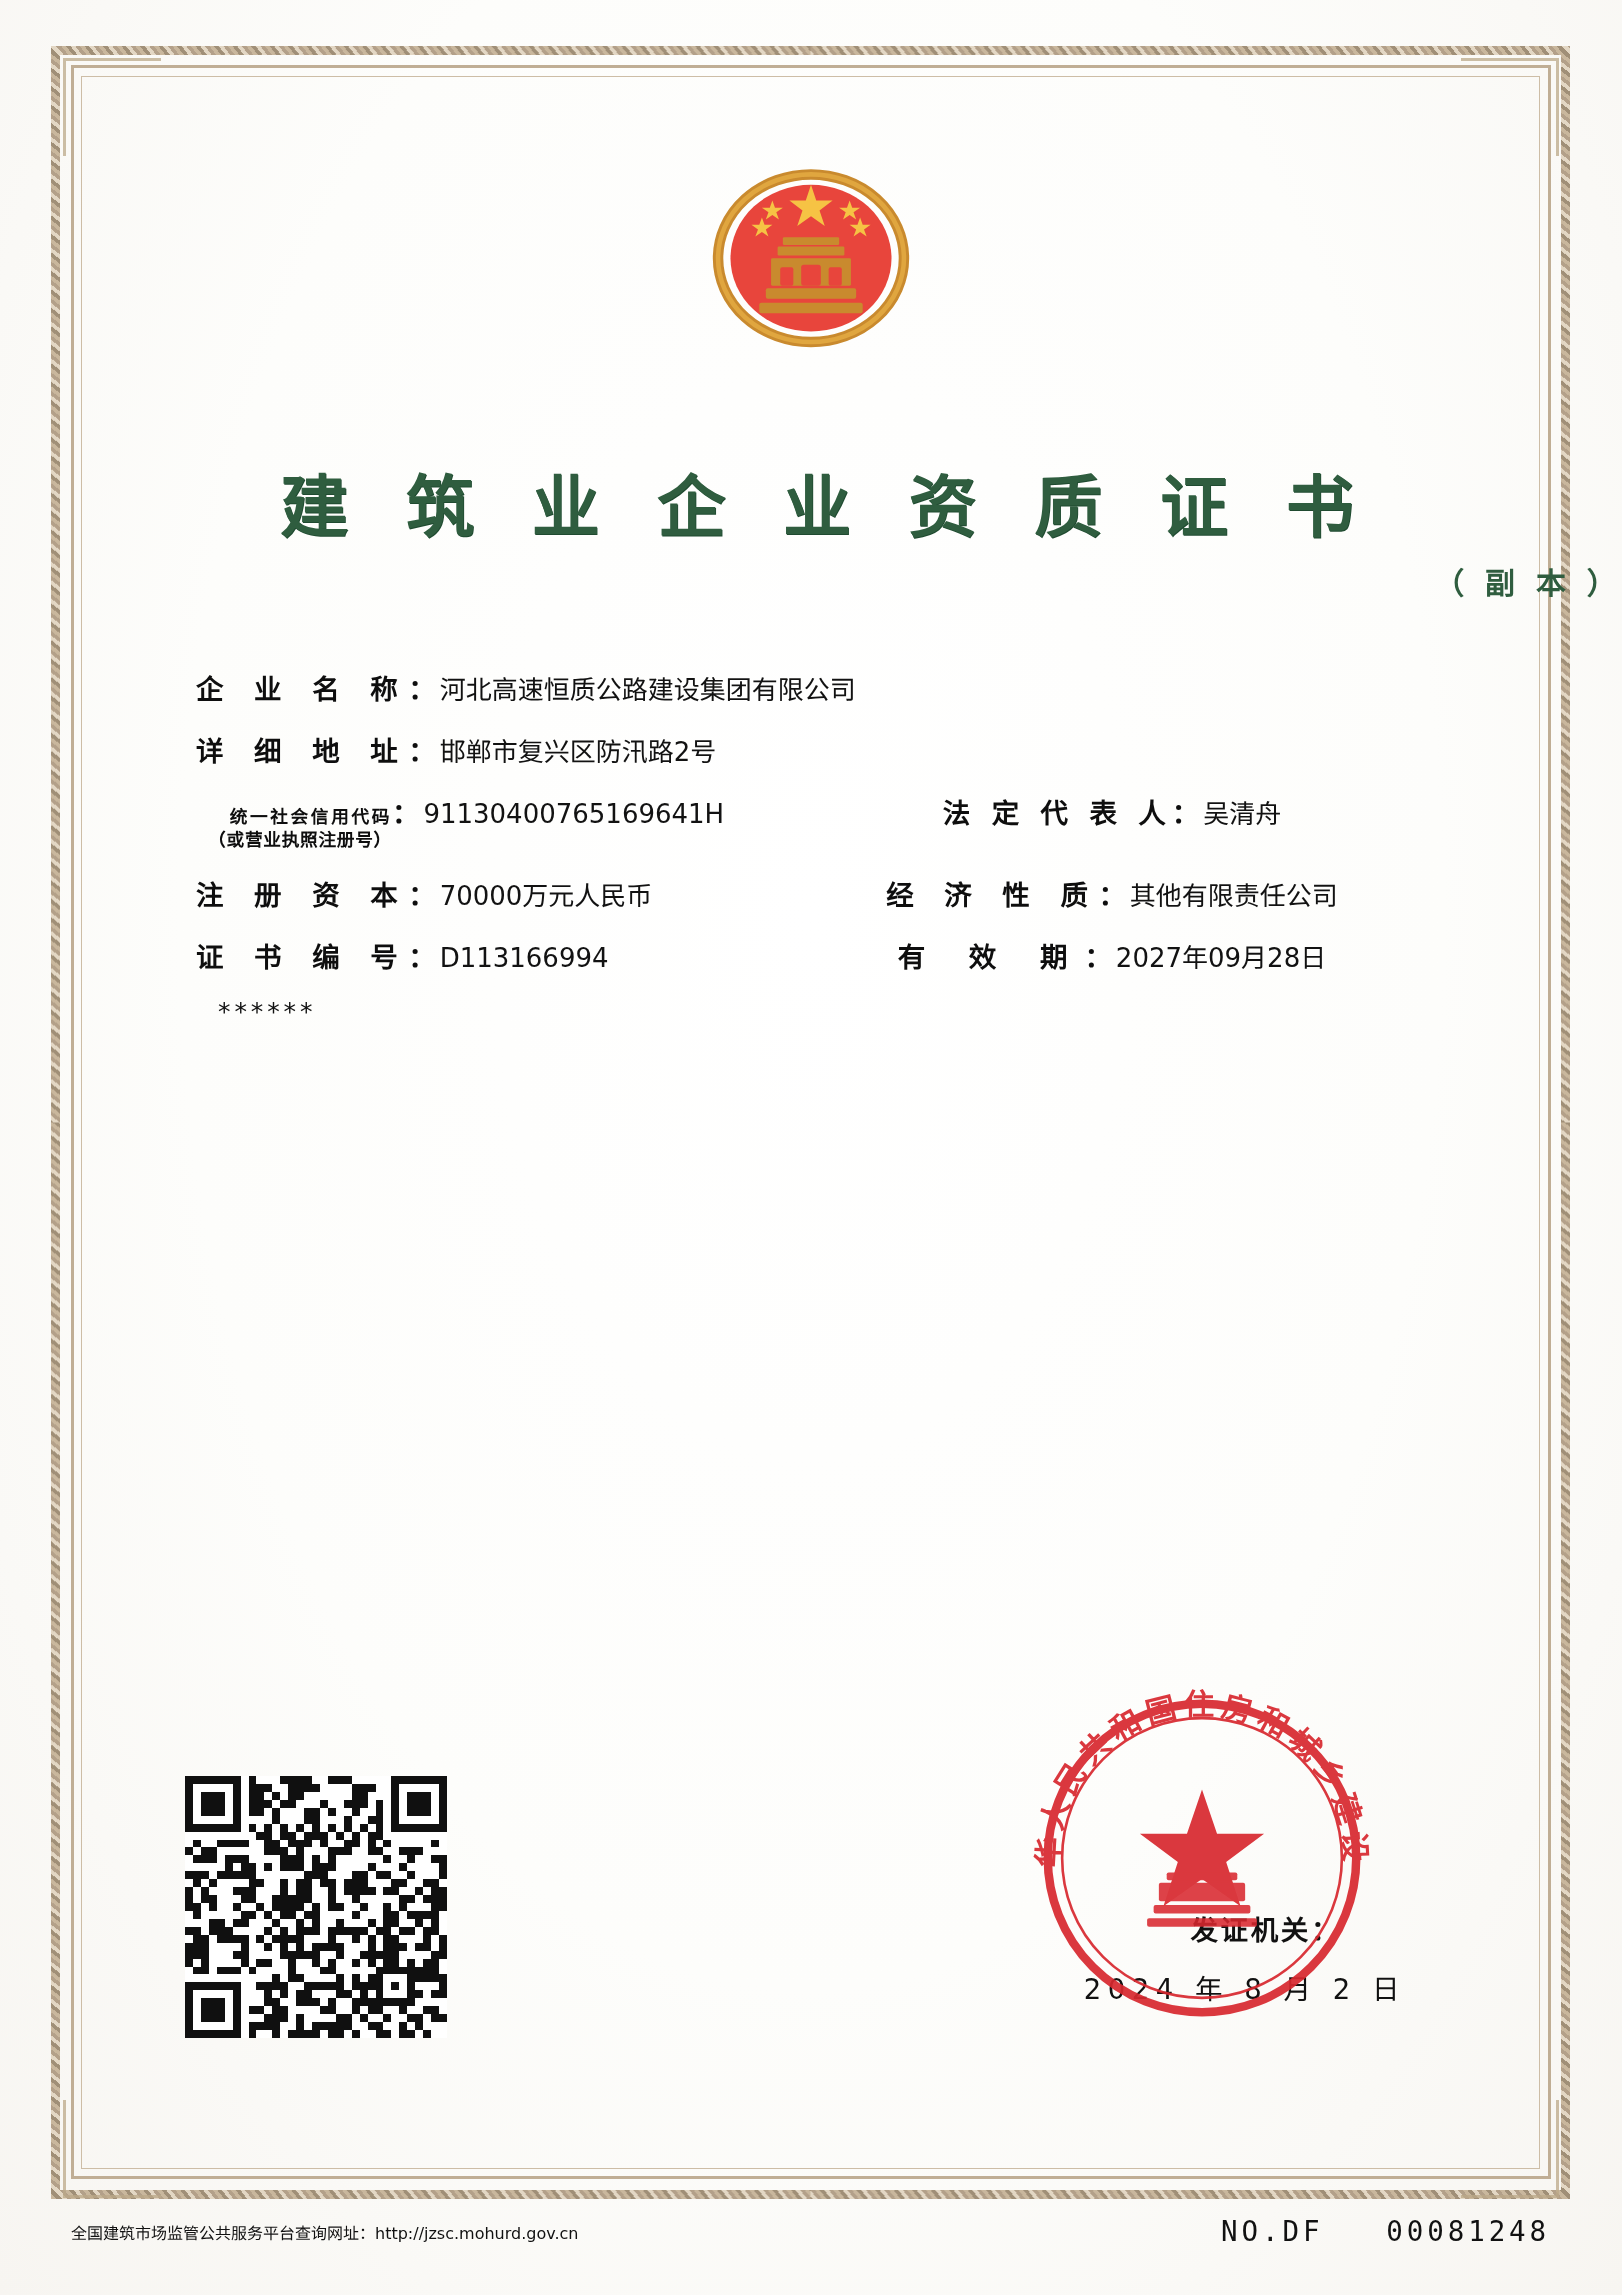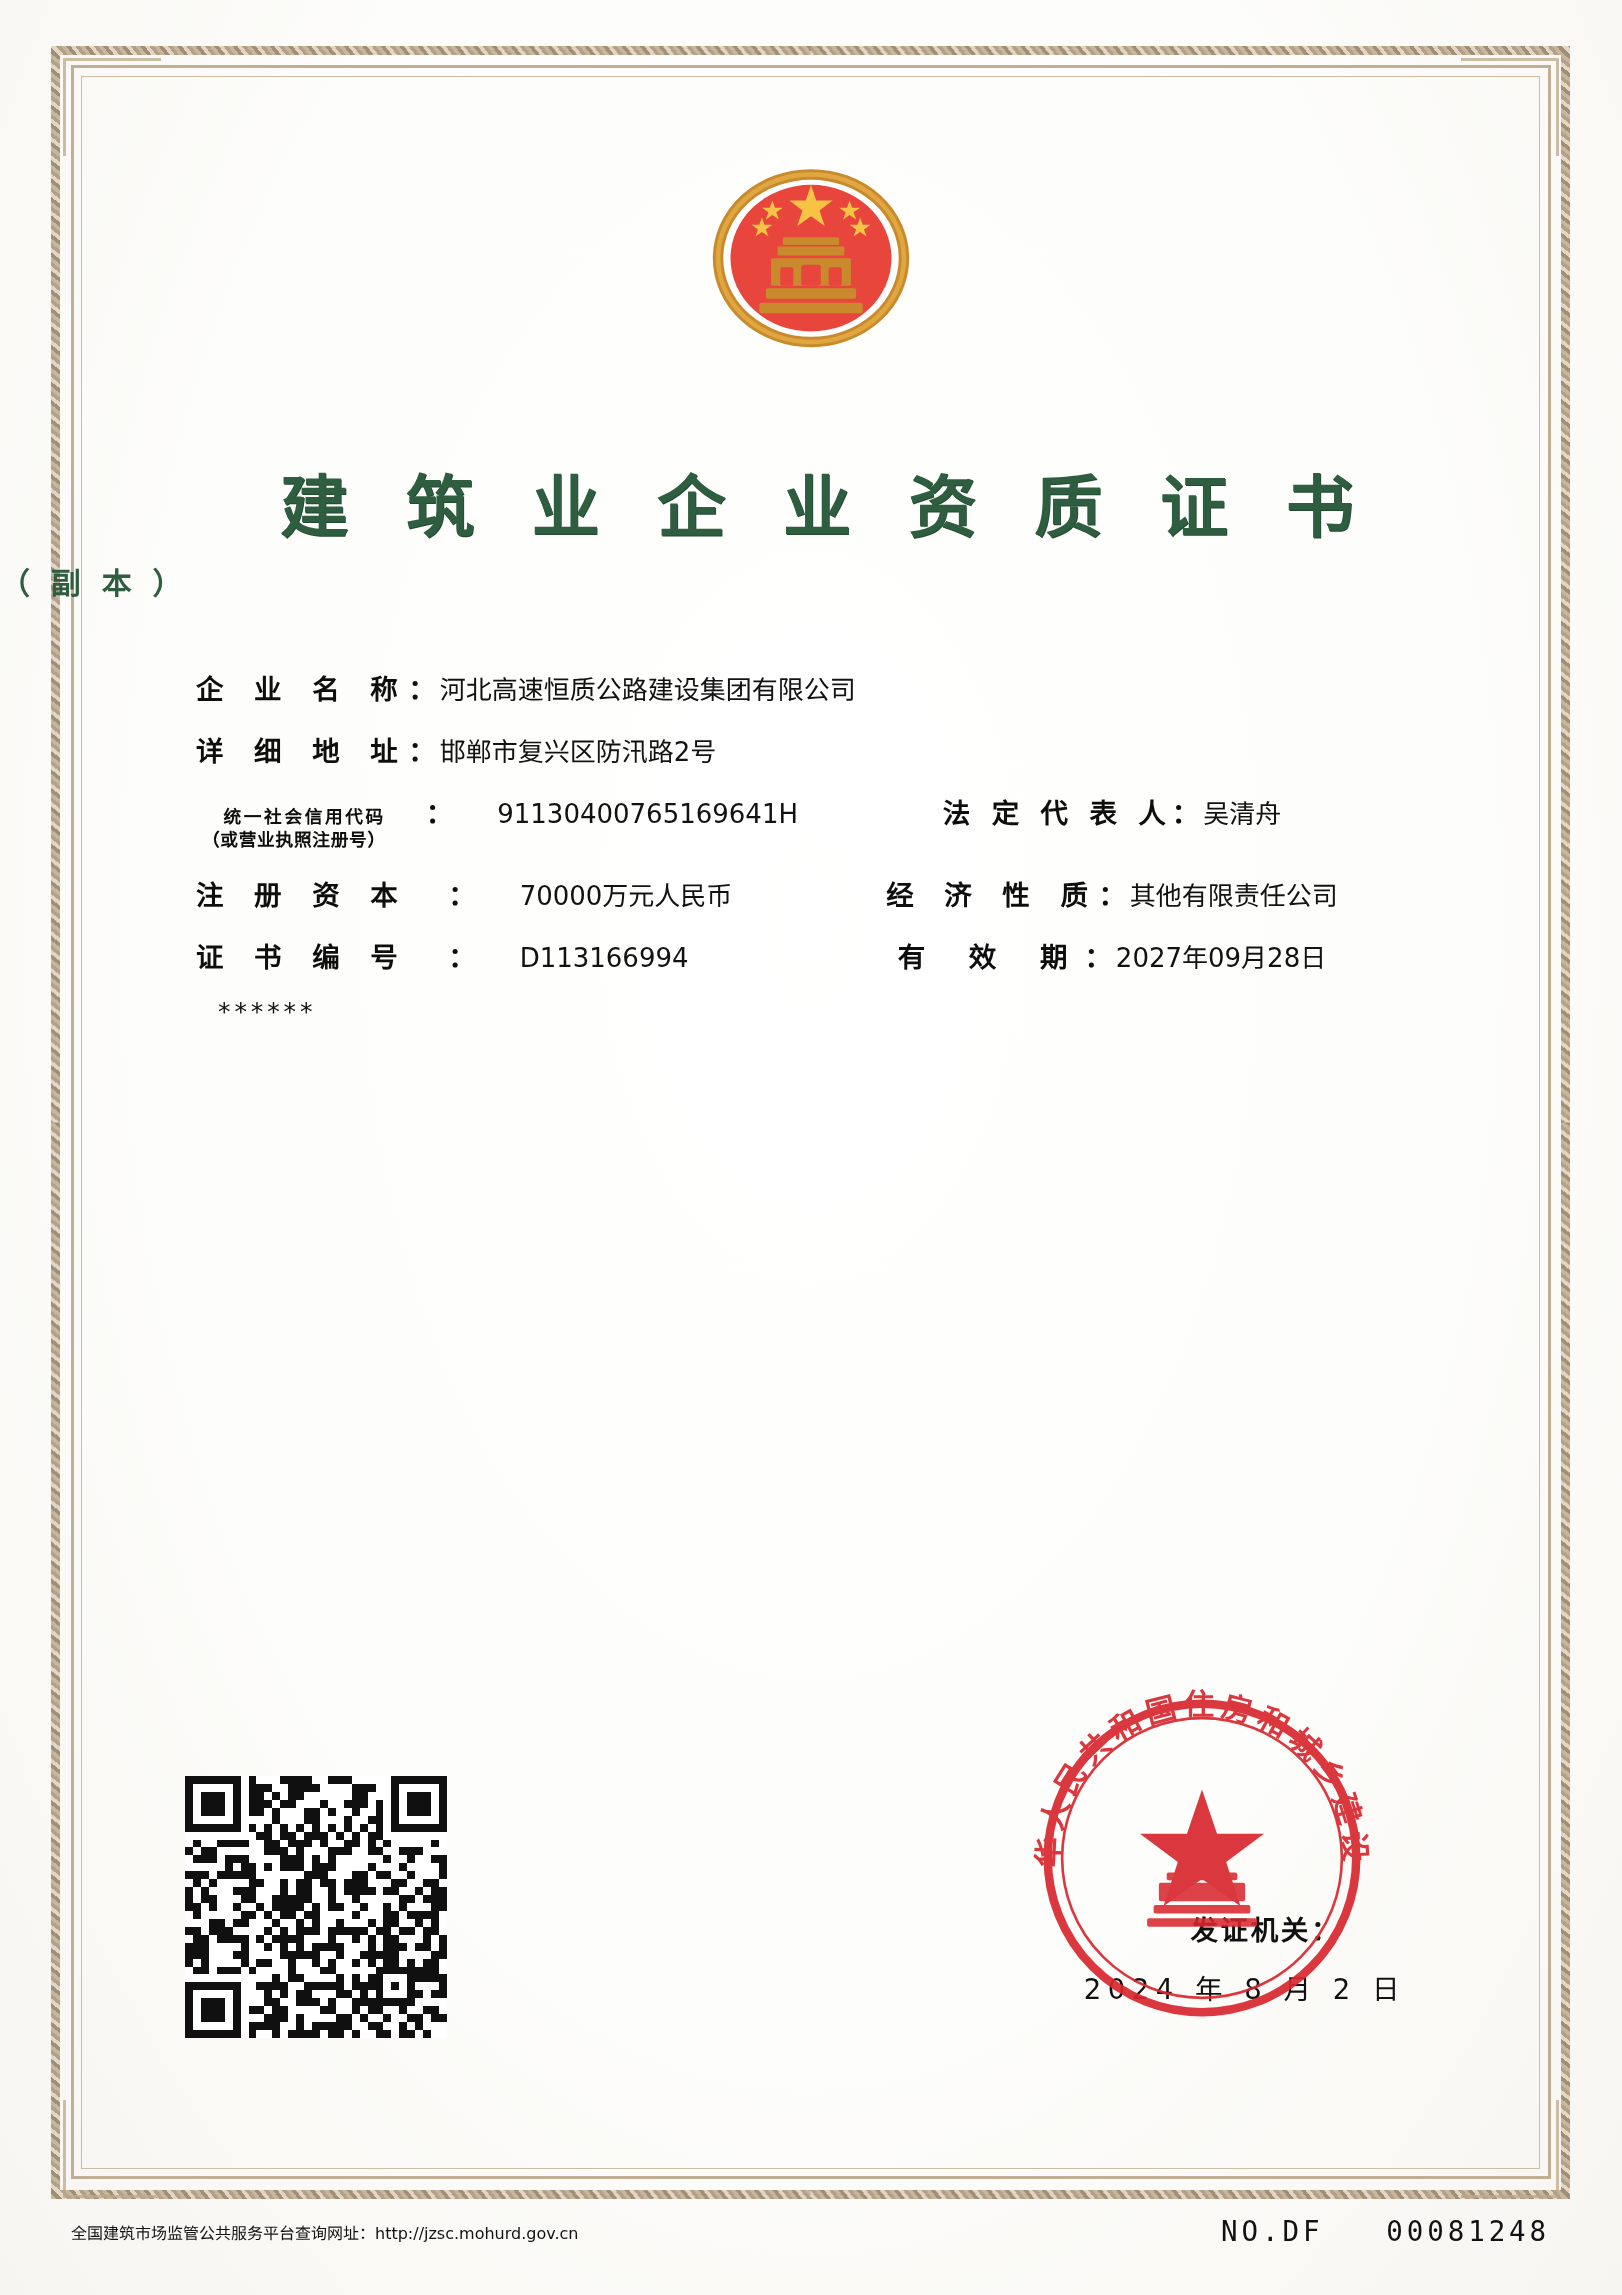--- a/index.html
+++ b/index.html
@@ -96,21 +96,21 @@
     text-indent: 17px;
     color: #2f5d3f;
     text-shadow: 0.7px 0.7px 0 #1f4a30;
     margin-left: 12px;
   }
   .sub-title {
     position: absolute;
     left: 0;
     right: 0;
     top: 559px;
-    text-align: left;
+    text-align: right;
     font-family: "DejaVu Sans", "Liberation Sans", sans-serif;
     font-size: 30px;
     font-weight: 700;
     letter-spacing: 5.2px;
     color: #2f5d3f;
   }
 
   
   .fields {
     position: absolute;
@@ -123,21 +123,21 @@
   .row {
     display: flex;
     align-items: baseline;
     margin-bottom: 22px;
     position: relative;
   }
   .row.two-col > .cell {
     display: flex;
     align-items: baseline;
   }
-  .cell-left  { width: 602px; gap: 40px; }
+  .cell-left  { width: 602px; }
   .cell-right { width: 628px; justify-content: center; }
 
   .lbl {
     font-family: "DejaVu Sans", "Liberation Sans", sans-serif;
     font-size: 27.5px;
     font-weight: 700;
     color: #0e0e0e;
     white-space: nowrap;
   }
   .lbl.sp4 { letter-spacing: 10.5px; }

